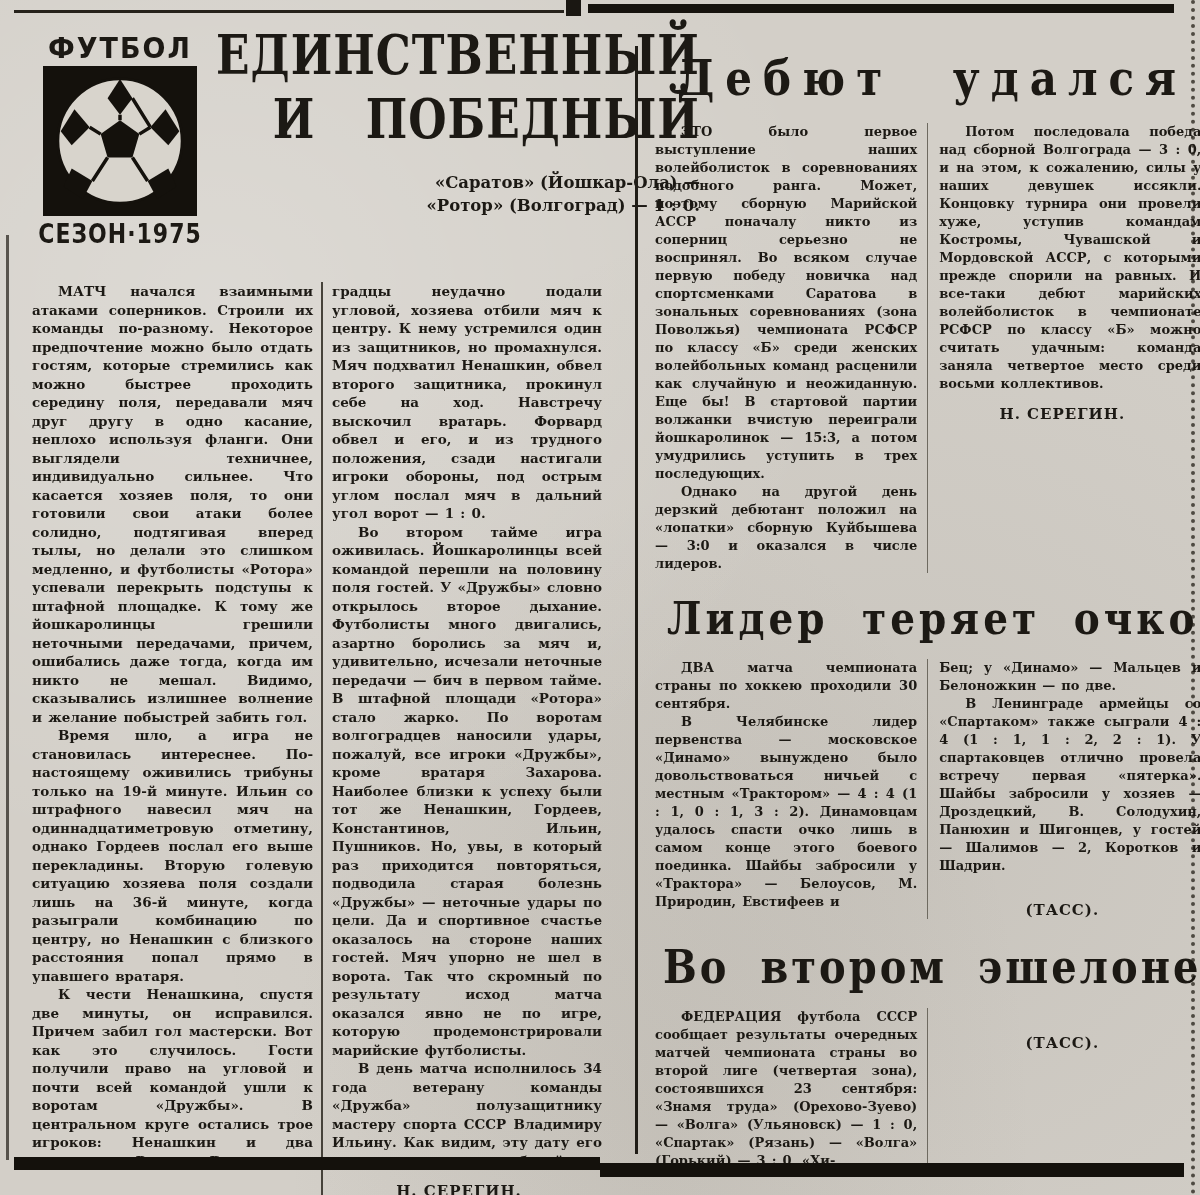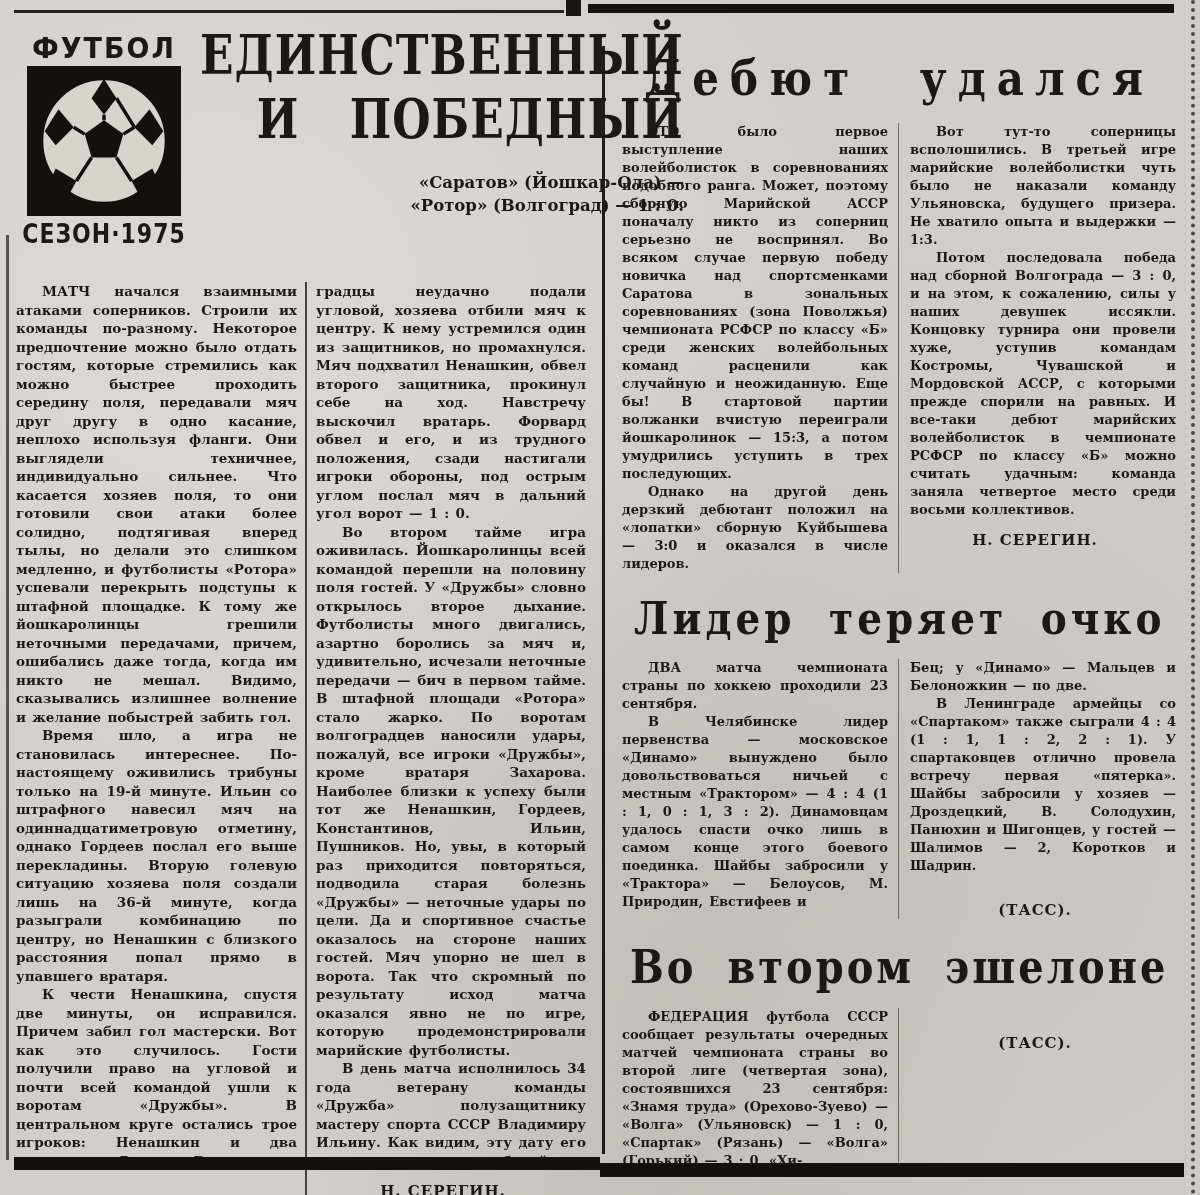--- a/index.html
+++ b/index.html
@@ -17,21 +17,21 @@
   }
   
   .rule-top-left  { position:absolute; left:14px;  top:10px; width:550px; height:3px;  background:#26221b; }
   .top-blob       { position:absolute; left:566px; top:0;    width:15px;  height:16px; background:#1a1712; }
   .rule-top-right { position:absolute; left:588px; top:4px;  width:586px; height:9px;  background:#16130e; }
   .rule-bottom-l  { position:absolute; left:14px;  top:1157px; width:586px; height:13px; background:#14110c; }
   .rule-bottom-r  { position:absolute; left:600px; top:1163px; width:584px; height:14px; background:#14110c; }
   .edge-dots  { position:absolute; right:5px; top:0; bottom:0; width:0; border-right:4px dotted #38342c; opacity:.85; }
   .edge-left  { position:absolute; left:6px; top:235px; height:925px; width:3px; background:#2c2821; opacity:.75; }
 
-  .content { position:absolute; top:22px; left:16px; width:1160px; height:1132px; display:flex; }
+  .content { position:absolute; top:22px; left:32px; width:1160px; height:1132px; display:flex;gap:17px; }
   .left-half  { width:586px; flex:none; padding-right:6px; }
   .right-half { flex:1; border-left:3px solid #201d17; padding-left:17px; margin-top:24px; }
 
   
   .header-row { display:flex; gap:8px; }
   .masthead { width:176px; flex:none; text-align:center; padding-top:10px; }
   .mast-label { font-family:"DejaVu Sans", sans-serif; font-weight:bold; font-size:27px;
                 letter-spacing:2px; transform:scaleY(1.08); }
   .mast-box { width:154px; height:150px; background:#14110c; margin:3px auto 0;
               display:flex; align-items:center; justify-content:center; }
@@ -132,34 +132,33 @@
         <div class="art-title debut">Дебют удался</div>
         <div class="rcols">
           <div class="rcol">
             <div>
                 <p class="para">ЭТО было первое выступление наших волейболисток в соревнованиях подобного ранга. Может, поэтому сборную Марийской АССР поначалу никто из соперниц серьезно не воспринял. Во всяком случае первую победу новичка над спортсменками Саратова в зональных соревнованиях (зона Поволжья) чемпионата РСФСР по классу «Б» среди женских волейбольных команд расценили как случайную и неожиданную. Еще бы! В стартовой партии волжанки вчистую переиграли йошкаролинок — 15:3, а потом умудрились уступить в трех последующих.</p>
                 <p class="para">Однако на другой день дерзкий дебютант положил на «лопатки» сборную Куйбышева — 3:0 и оказался в числе лидеров.</p>
               </div>
           </div>
           <div class="rcol">
             <div>
-                <p class="para">Вот тут-то соперницы всполошились. В третьей игре марийские волейболистки чуть было не наказали команду Ульяновска, будущего призера. Не хватило опыта и выдержки — 1:3.</p>
                 <p class="para">Потом последовала победа над сборной Волгограда — 3 : 0, и на этом, к сожалению, силы у наших девушек иссякли. Концовку турнира они провели хуже, уступив командам Костромы, Чувашской и Мордовской АССР, с которыми прежде спорили на равных. И все-таки дебют марийских волейболисток в чемпионате РСФСР по классу «Б» можно считать удачным: команда заняла четвертое место среди восьми коллективов.</p>
               </div>
             <div class="sig">Н. СЕРЕГИН.</div>
           </div>
         </div>
       </div>
 
       <div class="article">
         <div class="art-title leader">Лидер теряет очко</div>
         <div class="rcols">
           <div class="rcol">
             <div>
-                <p class="para">ДВА матча чемпионата страны по хоккею проходили 23 сентября.</p>
+                <p class="para">ДВА матча чемпионата страны по хоккею проходили 30 сентября.</p>
                 <p class="para">В Челябинске лидер первенства — московское «Динамо» вынуждено было довольствоваться ничьей с местным «Трактором» — 4 : 4 (1 : 1, 0 : 1, 3 : 2). Динамовцам удалось спасти очко лишь в самом конце этого боевого поединка. Шайбы забросили у «Трактора» — Белоусов, М. Природин, Евстифеев и</p>
               </div>
           </div>
           <div class="rcol">
             <div>
                 <p class="para cont">Бец; у «Динамо» — Мальцев и Белоножкин — по две.</p>
                 <p class="para">В Ленинграде армейцы со «Спартаком» также сыграли 4 : 4 (1 : 1, 1 : 2, 2 : 1). У спартаковцев отлично провела встречу первая «пятерка». Шайбы забросили у хозяев — Дроздецкий, В. Солодухин, Панюхин и Шигонцев, у гостей — Шалимов — 2, Коротков и Шадрин.</p>
               </div>
             <div class="sig tass">(ТАСС).</div>
           </div>

